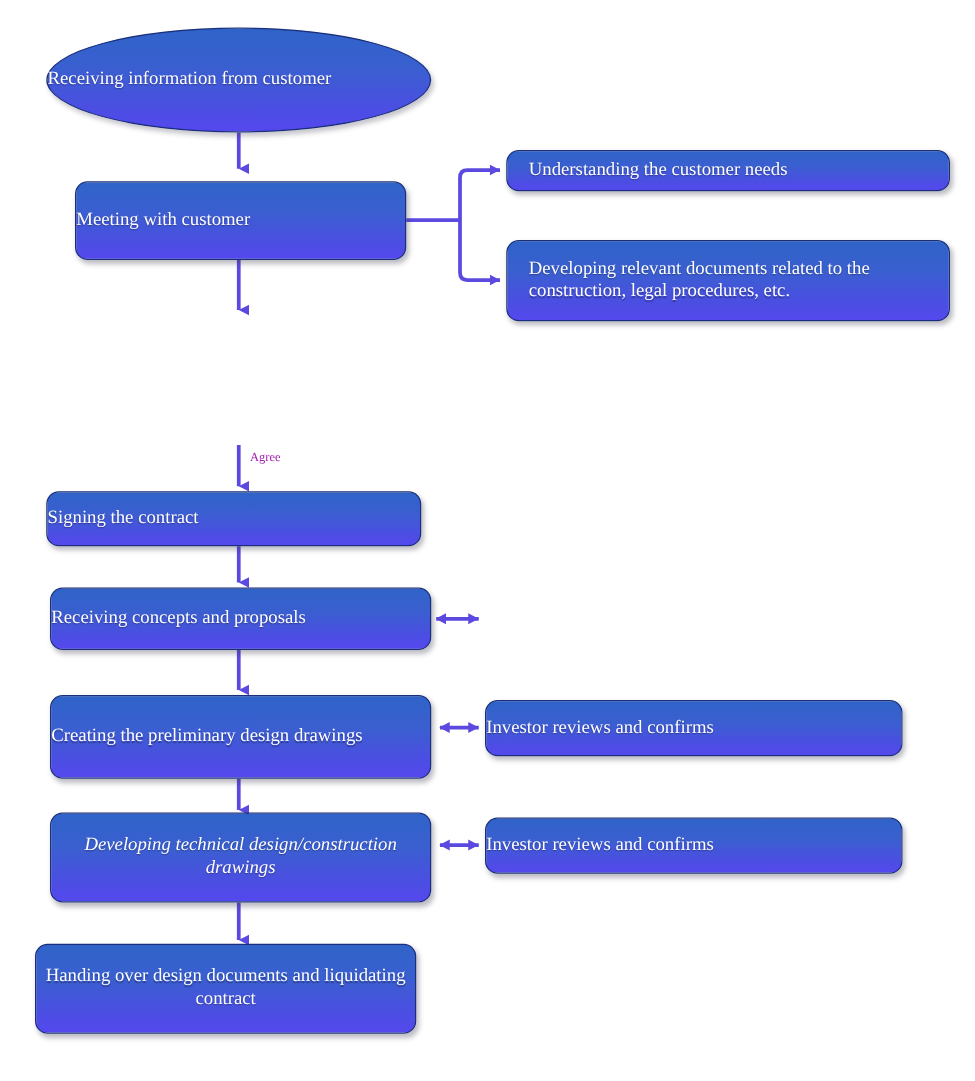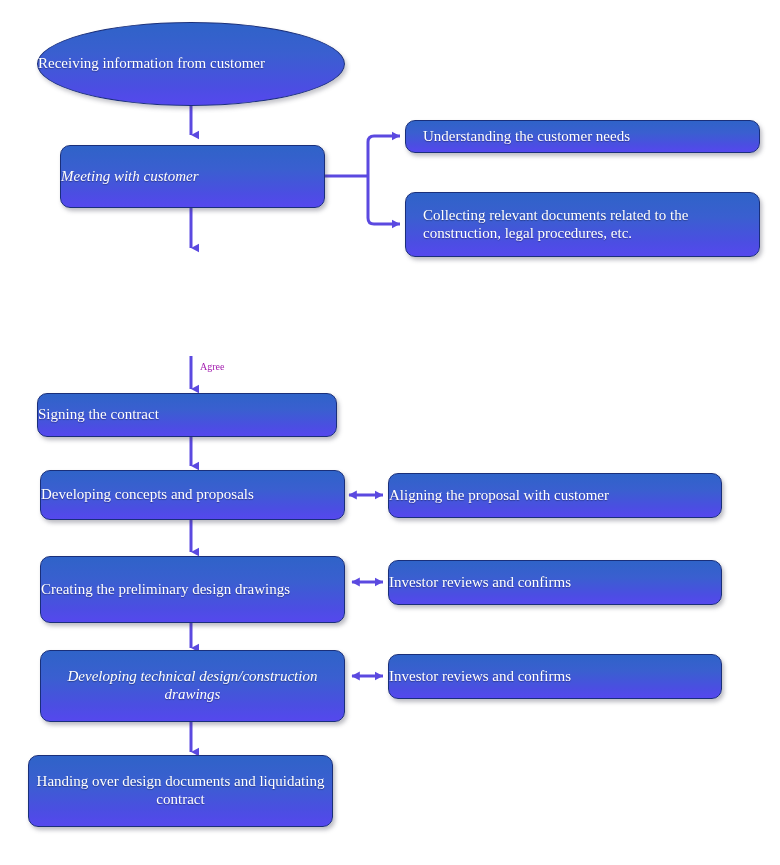--- a/index.html
+++ b/index.html
@@ -138,44 +138,41 @@
 
     <path class="edge-line" d="M352,676 L383,676" marker-start="url(#arrowLeft)" marker-end="url(#arrowRight)"></path>
 
     <path class="edge-line" d="M191,722 L191,752" marker-end="url(#arrowDown)"></path>
   </svg>
 
   <div class="node ellipse" style="left:37px; top:22px; width:308px; height:84px;">
     <span>Receiving information from customer</span>
   </div>
 
-  <div class="node rounded" style="left:60px; top:145px; width:265px; height:63px;font-style:italic;">
+  <div class="node rounded" style="left:60px; top:145px; width:265px; height:63px;">
     <span>Meeting with customer</span>
   </div>
 
   <div class="node rounded left-align" style="left:405px; top:120px; width:355px; height:33px;">
     <span>Understanding the customer needs</span>
   </div>
 
   <div class="node rounded left-align" style="left:405px; top:192px; width:355px; height:65px;">
-    <span>Collecting relevant documents related to the construction, legal procedures, etc.</span>
+    <span>Developing relevant documents related to the construction, legal procedures, etc.</span>
   </div>
 
 
   <div class="node rounded" style="left:37px; top:393px; width:300px; height:44px;">
     <span>Signing the contract</span>
   </div>
 
   <div class="node rounded" style="left:40px; top:470px; width:305px; height:50px;">
-    <span>Developing concepts and proposals</span>
+    <span>Receiving concepts and proposals</span>
   </div>
 
-  <div class="node rounded" style="left:388px; top:473px; width:334px; height:45px;">
-    <span>Aligning the proposal with customer</span>
-  </div>
 
   <div class="node rounded" style="left:40px; top:556px; width:305px; height:67px;">
     <span>Creating the preliminary design drawings</span>
   </div>
 
   <div class="node rounded" style="left:388px; top:560px; width:334px; height:45px;">
     <span>Investor reviews and confirms</span>
   </div>
 
   <div class="node rounded" style="left:40px; top:650px; width:305px; height:72px;font-style:italic;">

